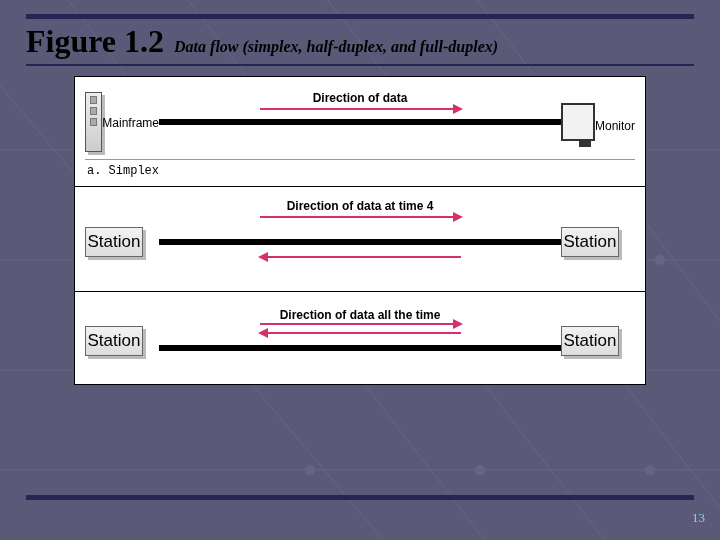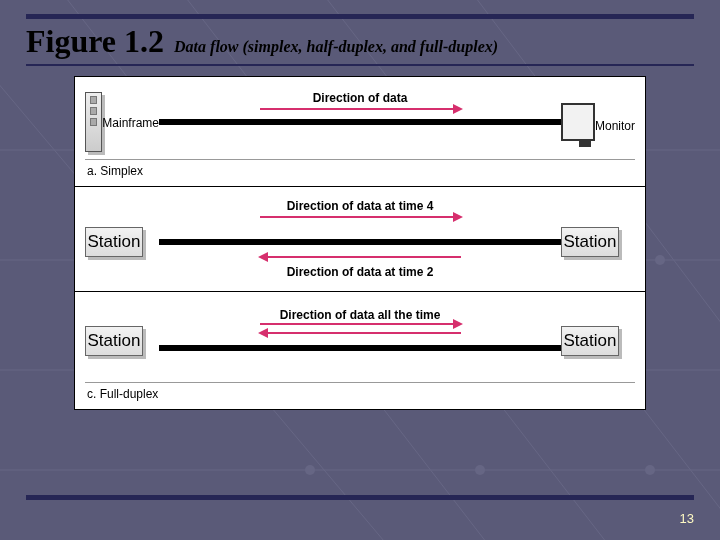--- a/index.html
+++ b/index.html
@@ -97,21 +97,21 @@
   .arrow .head-r, .arrow .head-l {
     position: absolute;
     width: 0; height: 0;
     border-top: 5px solid transparent;
     border-bottom: 5px solid transparent;
     top: -5px;
   }
   .arrow .head-r { right: -2px; border-left: 10px solid #d62f6d; }
   .arrow .head-l { left: -2px;  border-right: 10px solid #d62f6d; }
   .panel-cap {
-    font-family: Liberation Sans, sans-serif;
+    font-family: Liberation Mono, monospace;
     font-size: 12px;
     padding: 4px 2px 6px 2px;
     border-top: 1px solid #999;
   }
   .station-box {
     width: 56px; height: 28px;
     background: linear-gradient(#f2f2f2,#ddd);
     border: 1px solid #666;
     box-shadow: 3px 3px 0 #bbb;
     display: flex; align-items: center; justify-content: center;
@@ -132,24 +132,24 @@
   }
   .monitor::after {
     content:"";
     position:absolute;
     left:16px; bottom:-8px;
     width:12px; height:8px;
     background:#333;
   }
   .pagenum {
     position: absolute;
-    right: 26px;
+    right: 15px;
     bottom: 14px;
-    color: #fef9c3;
-    font-family: Liberation Sans, sans-serif;
+    color: #7dd3fc;
+    font-family: Liberation Serif, serif;
     font-size: 13px;
   }
   .bottom-rule {
     position: absolute;
     left: 26px; right: 26px; bottom: 40px;
     height: 5px; background: #262655;
   }
 </style>
 </head>
 <body>
@@ -231,21 +231,20 @@
           <div class="arrow-label" style="top:4px">Direction of data at time 4</div>
           <div class="arrow" style="top:22px">
             <div class="shaft"></div>
               <div class="head-r"></div>
           </div>
           <div class="bar"></div>
           <div class="arrow" style="top:62px">
             <div class="shaft"></div>
               <div class="head-l"></div>
           </div>
-          <div class="arrow-label" style="top:70px">Direction of data at time 2</div>
         </div>
         <div class="node">
           <div class="station-box">
               <span>Station</span>
             </div>
         </div>
       </div>
     </div>
 
     <div class="panel">
@@ -266,20 +265,19 @@
               <div class="head-l"></div>
           </div>
           <div class="bar" style="top:58%"></div>
         </div>
         <div class="node">
           <div class="station-box">
               <span>Station</span>
             </div>
         </div>
       </div>
-      <div class="panel-cap">c. Full-duplex</div>
     </div>
 
   </div>
 </div>
 
 <div class="bottom-rule"></div>
 <div class="pagenum">13</div>
 
 </body></html>

